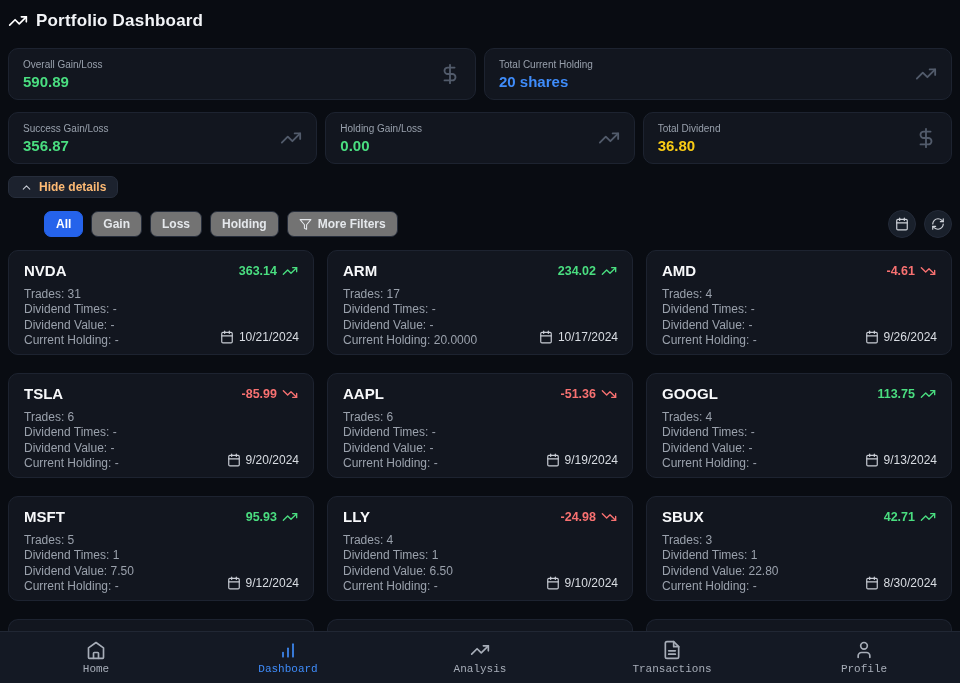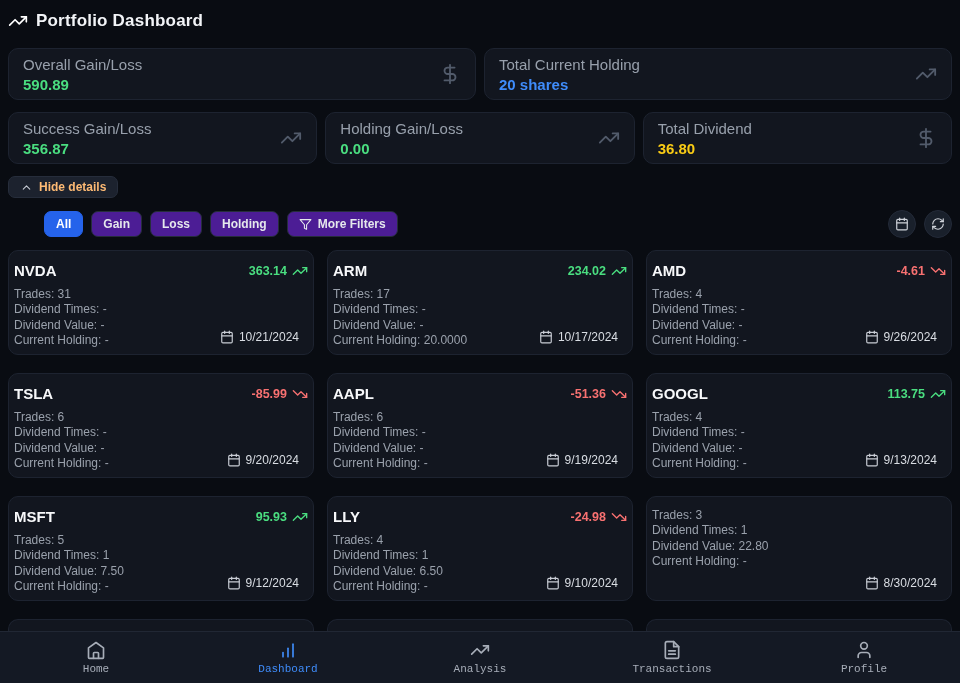--- a/index.html
+++ b/index.html
@@ -19,60 +19,60 @@
 
   
   .stats { display:grid; gap:8px; margin-bottom:12px; }
   .stats.row1 { grid-template-columns:1fr 1fr; }
   .stats.row2 { grid-template-columns:1fr 1fr 1fr; }
   .stat-card {
     background:#12161f; border:1px solid #1d2330; border-radius:10px;
     height:52px; padding:8px 14px;
     display:flex; justify-content:space-between; align-items:center;
   }
-  .stat-label { font-size:15px; color:#98a0ac; }
+  .stat-label { font-size:10px; color:#98a0ac; }
   .stat-value { font-size:15px; font-weight:700; margin-top:3px; }
   .tone-green .stat-value { color:var(--green); }
   .tone-blue  .stat-value { color:var(--blue); }
   .tone-yellow .stat-value { color:var(--yellow); }
   .stat-icon { width:22px; height:22px; color:#525b6b; flex:0 0 auto; }
 
   
   .hide-details {
     display:inline-flex; align-items:center; gap:6px;
     background:#1c222e; border:1px solid #262d3b; border-radius:7px;
     color:#fdba74; font-family:inherit; font-size:12px; font-weight:700;
     padding:4px 11px; height:22px; cursor:pointer; margin-bottom:12px;
   }
   .hide-details .ic { width:13px; height:13px; color:#c6cbd4; }
 
   
   .filter-row { display:flex; justify-content:space-between; align-items:center; margin-bottom:12px; }
   .chips { display:flex; gap:8px; align-items:center;margin-left:36px; }
   .chip {
-    background:#4c1d95; border:1px solid #262d3b; border-radius:7px;
+    background:#737373; border:1px solid #262d3b; border-radius:7px;
     color:#e5e8ec; font-family:inherit; font-size:12px; font-weight:700;
     padding:5px 11px; height:26px; cursor:pointer;
     display:inline-flex; align-items:center; gap:6px;
   }
   .chip.active { background:var(--accent); border-color:var(--accent); color:#ffffff; }
   .chip .ic { width:13px; height:13px; }
   .icon-btns { display:flex; gap:8px; }
   .icon-btn {
     width:28px; height:28px; border-radius:50%;
     background:#19202b; border:1px solid #232a38; color:#cfd3da;
     display:flex; align-items:center; justify-content:center; cursor:pointer;
   }
   .icon-btn .ic { width:14px; height:14px; }
 
   
   .cards { display:grid; grid-template-columns:1fr 1fr 1fr; column-gap:13px; row-gap:18px; }
   .stock-card {
     position:relative; background:#12161f; border:1px solid #1d2330;
-    border-radius:10px; height:105px; padding:11px 5px; cursor:pointer;
+    border-radius:10px; height:105px; padding:11px 15px; cursor:pointer;
   }
   .card-head { display:flex; justify-content:space-between; align-items:center; margin-bottom:8px; }
   .card-symbol { font-size:15px; font-weight:700; color:#f7f8fa; }
   .card-change { display:flex; align-items:center; gap:5px; font-size:12.5px; font-weight:700; }
   .card-change.up { color:var(--green); }
   .card-change.down { color:var(--red); }
   .card-change .ic { width:16px; height:16px; }
   .card-detail { font-size:12px; color:#9aa1ac; line-height:15.4px; }
   .card-date {
     position:absolute; right:14px; bottom:10px;
@@ -461,20 +461,32 @@
               <rect x="3" y="4" width="18" height="18" rx="2"></rect>
               <line x1="16" y1="2" x2="16" y2="6"></line>
               <line x1="8" y1="2" x2="8" y2="6"></line>
               <line x1="3" y1="10" x2="21" y2="10"></line>
             </svg>
           </span>
       <span class="date-text">9/10/2024</span>
     </div>
   </div>
       <div class="stock-card">
+    <div class="card-head">
+      <div class="card-symbol">SBUX</div>
+      <div class="card-change up">
+        <span class="chg-val">42.71</span>
+        <span class="ic chg-ic">
+              <svg viewBox="0 0 24 24" fill="none" stroke="currentColor" stroke-width="2" stroke-linecap="round" stroke-linejoin="round">
+                <polyline points="22 7 13.5 15.5 8.5 10.5 2 17"></polyline>
+                <polyline points="16 7 22 7 22 13"></polyline>
+              </svg>
+            </span>
+      </div>
+    </div>
     <div class="card-detail">Trades: 3</div>
     <div class="card-detail">Dividend Times: 1</div>
     <div class="card-detail">Dividend Value: 22.80</div>
     <div class="card-detail">Current Holding: -</div>
     <div class="card-date">
       <span class="ic">
             <svg viewBox="0 0 24 24" fill="none" stroke="currentColor" stroke-width="2" stroke-linecap="round" stroke-linejoin="round">
               <rect x="3" y="4" width="18" height="18" rx="2"></rect>
               <line x1="16" y1="2" x2="16" y2="6"></line>
               <line x1="8" y1="2" x2="8" y2="6"></line>

